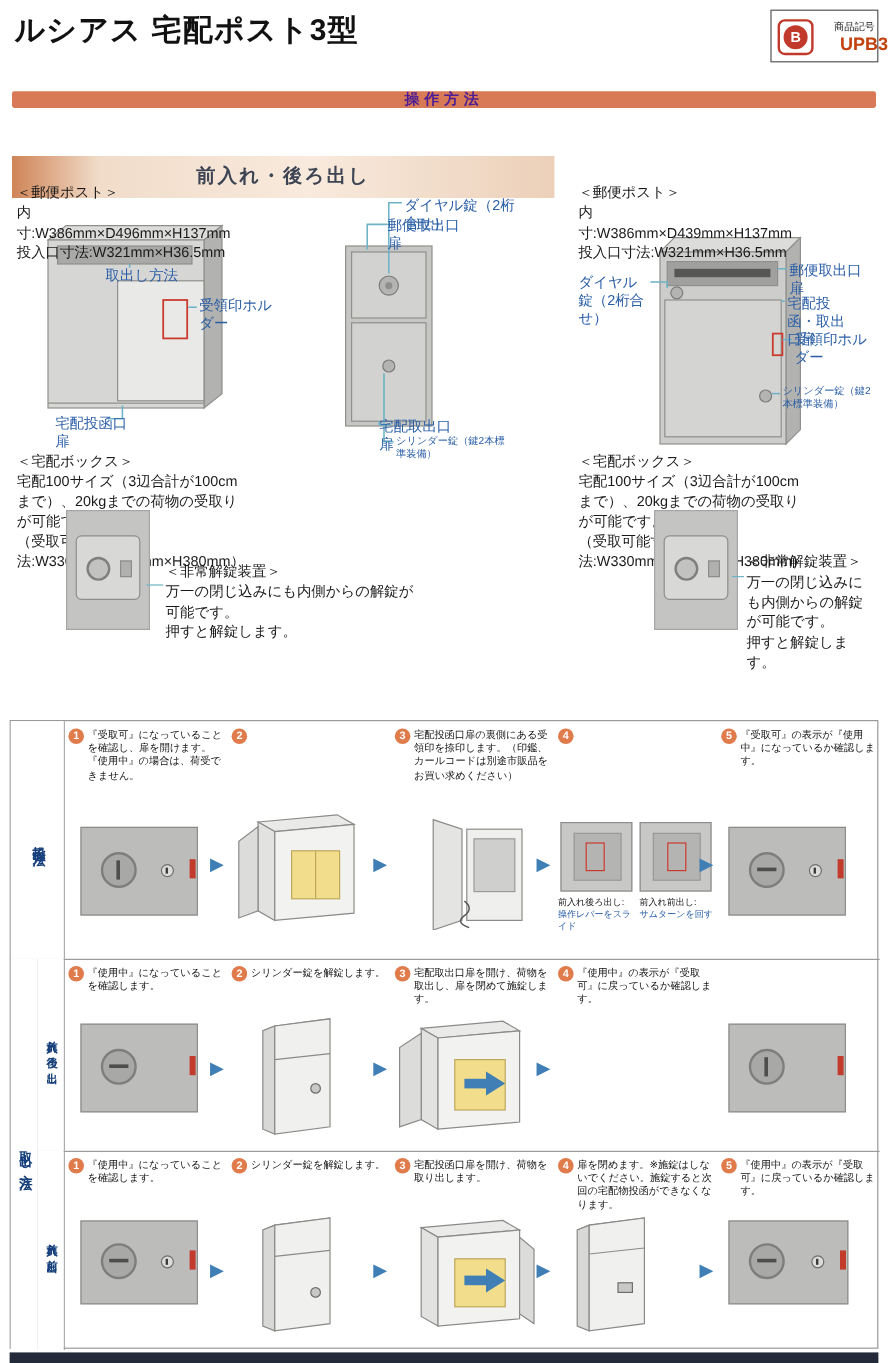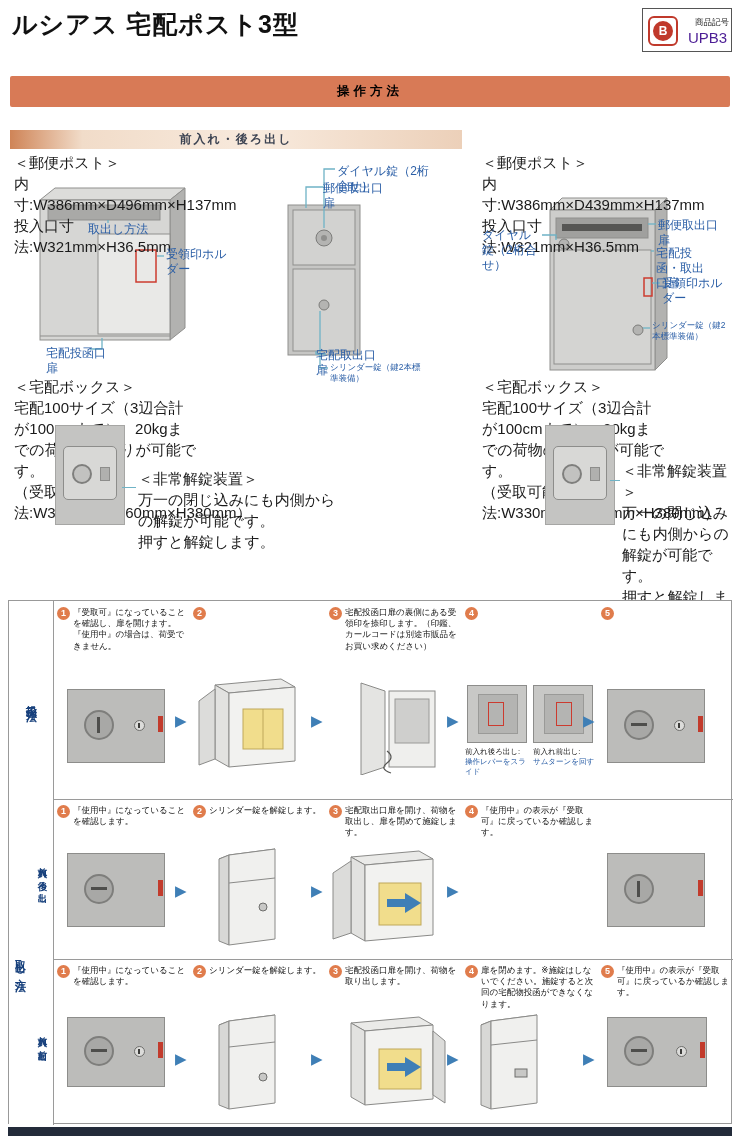--- a/index.html
+++ b/index.html
@@ -1,25 +1,25 @@
 <!DOCTYPE html>
 <html><head>
 <meta charset="utf-8">
 <style>
   *{margin:0;padding:0;box-sizing:border-box}
   html,body{background:#fff}
   body{font-family:"Liberation Sans","DejaVu Sans",sans-serif;color:#1a1a1a}
   #page{position:relative;width:740px;height:1136px;background:#fff;overflow:hidden}
   .abs{position:absolute}
-  .banner{position:absolute;left:10px;width:720px;height:31px;background:#d87a56;border-radius:2px;
-          color:#000000;font-weight:bold;font-size:12.5px;display:flex;align-items:center;justify-content:center;letter-spacing:4px}
-  .sec-head{position:absolute;top:130px;height:19px;display:flex;align-items:center;justify-content:center;
-            font-size:12px;font-weight:bold;color:#3c4352;letter-spacing:2px;
+  .banner{position:absolute;left:10px;width:720px;height:14px;background:#d87a56;border-radius:2px;
+          color:#4c1d95;font-weight:bold;font-size:12.5px;display:flex;align-items:center;justify-content:center;letter-spacing:4px}
+  .sec-head{position:absolute;top:130px;height:35px;display:flex;align-items:center;justify-content:center;
+            font-size:16px;font-weight:bold;color:#3c4352;letter-spacing:2px;
             background:linear-gradient(90deg,#cf8457 0%,#f1dcc9 16%,#f8eadd 55%,#ecd0b9 100%)}
-  .spec{font-size:15px;line-height:1.4;color:#1a1a1a}
+  .spec{font-size:12px;line-height:1.4;color:#1a1a1a}
   .bl{position:absolute;font-size:12px;color:#2a5ea6;line-height:1.25}
   .note{position:absolute;font-size:8.5px;color:#1a1a1a;line-height:1.32}
   .lead{position:absolute;background:#6fb3c6}
   .vlab{position:absolute;display:flex;align-items:center;justify-content:center;background:#fff}
   .vlab span{writing-mode:vertical-rl;text-orientation:upright;font-weight:bold;color:#17407c;letter-spacing:2px}
   .tline{position:absolute;background:#9a9a9a}
   .step{position:absolute;width:130px;padding-left:16px;font-size:8.5px;line-height:1.32;color:#111}
   .num{position:absolute;left:0;top:0;width:13px;height:13px;border-radius:50%;background:#e07c4c;color:#fff;
        font-size:9px;font-weight:bold;text-align:center;line-height:13px}
   .arrow{position:absolute;color:#3f7fb6;font-size:15px;font-weight:bold;line-height:1}
@@ -43,21 +43,21 @@
 <div id="page">
 
   <div class="abs" style="left:12px;top:8px;font-size:25px;font-weight:bold;letter-spacing:1px;color:#111">ルシアス 宅配ポスト3型</div>
 
   <div class="abs" style="left:642px;top:8px;width:90px;height:44px;border:1px solid #555;background:#fff">
     <div class="abs" style="left:5px;top:7px;width:30px;height:30px;border:2px solid #c0392b;border-radius:6px">
       <div class="abs" style="left:3px;top:3px;width:20px;height:20px;border-radius:50%;background:#c0392b;color:#fff;
                   font-size:12px;font-weight:bold;text-align:center;line-height:20px">B</div>
     </div>
     <div class="abs" style="left:52px;top:8px;font-size:8.5px;color:#222">商品記号</div>
-    <div class="abs" style="left:45px;top:20px;font-size:15px;font-weight:normal;color:#4c1d95">UPB3</div>
+    <div class="abs" style="left:57px;top:20px;font-size:15px;font-weight:bold;color:#c2410c">UPB3</div>
   </div>
 
   <div class="banner" style="top:76px">操作方法</div>
 
   <div class="sec-head" style="left:10px;width:452px">前入れ・後ろ出し</div>
 
   <svg class="abs" style="left:10px;top:150px" width="452" height="275" viewBox="0 0 452 275">
 
     <polygon points="30,50 45,38 175,38 160,50" fill="#dcdcda" stroke="#8f8f8d"></polygon>
     <polygon points="160,50 175,38 175,178 160,190" fill="#b2b2b0" stroke="#8f8f8d"></polygon>
@@ -191,21 +191,21 @@
       <span class="num">2</span>
       </div>
     <div class="step" style="left:320px;top:6px">
       <span class="num">3</span>
       <span>宅配投函口扉の裏側にある受領印を捺印します。（印鑑、カールコードは別途市販品をお買い求めください）</span></div>
     <div class="step" style="left:456px;top:6px">
       <span class="num">4</span>
       </div>
     <div class="step" style="left:592px;top:6px">
       <span class="num">5</span>
-      </div>
+      <span>『受取可』の表示が『使用中』になっているか確認します。</span></div>
 
     <div class="panel" style="left:58px;top:88px;width:98px;height:74px">
       <div class="knob v" style="left:16px;top:20px">
           <i></i>
         </div>
       <div class="keyhole" style="left:66px;top:30px">
           <i></i>
         </div>
       <div class="tag" style="left:90px;top:26px"></div>
     </div>

